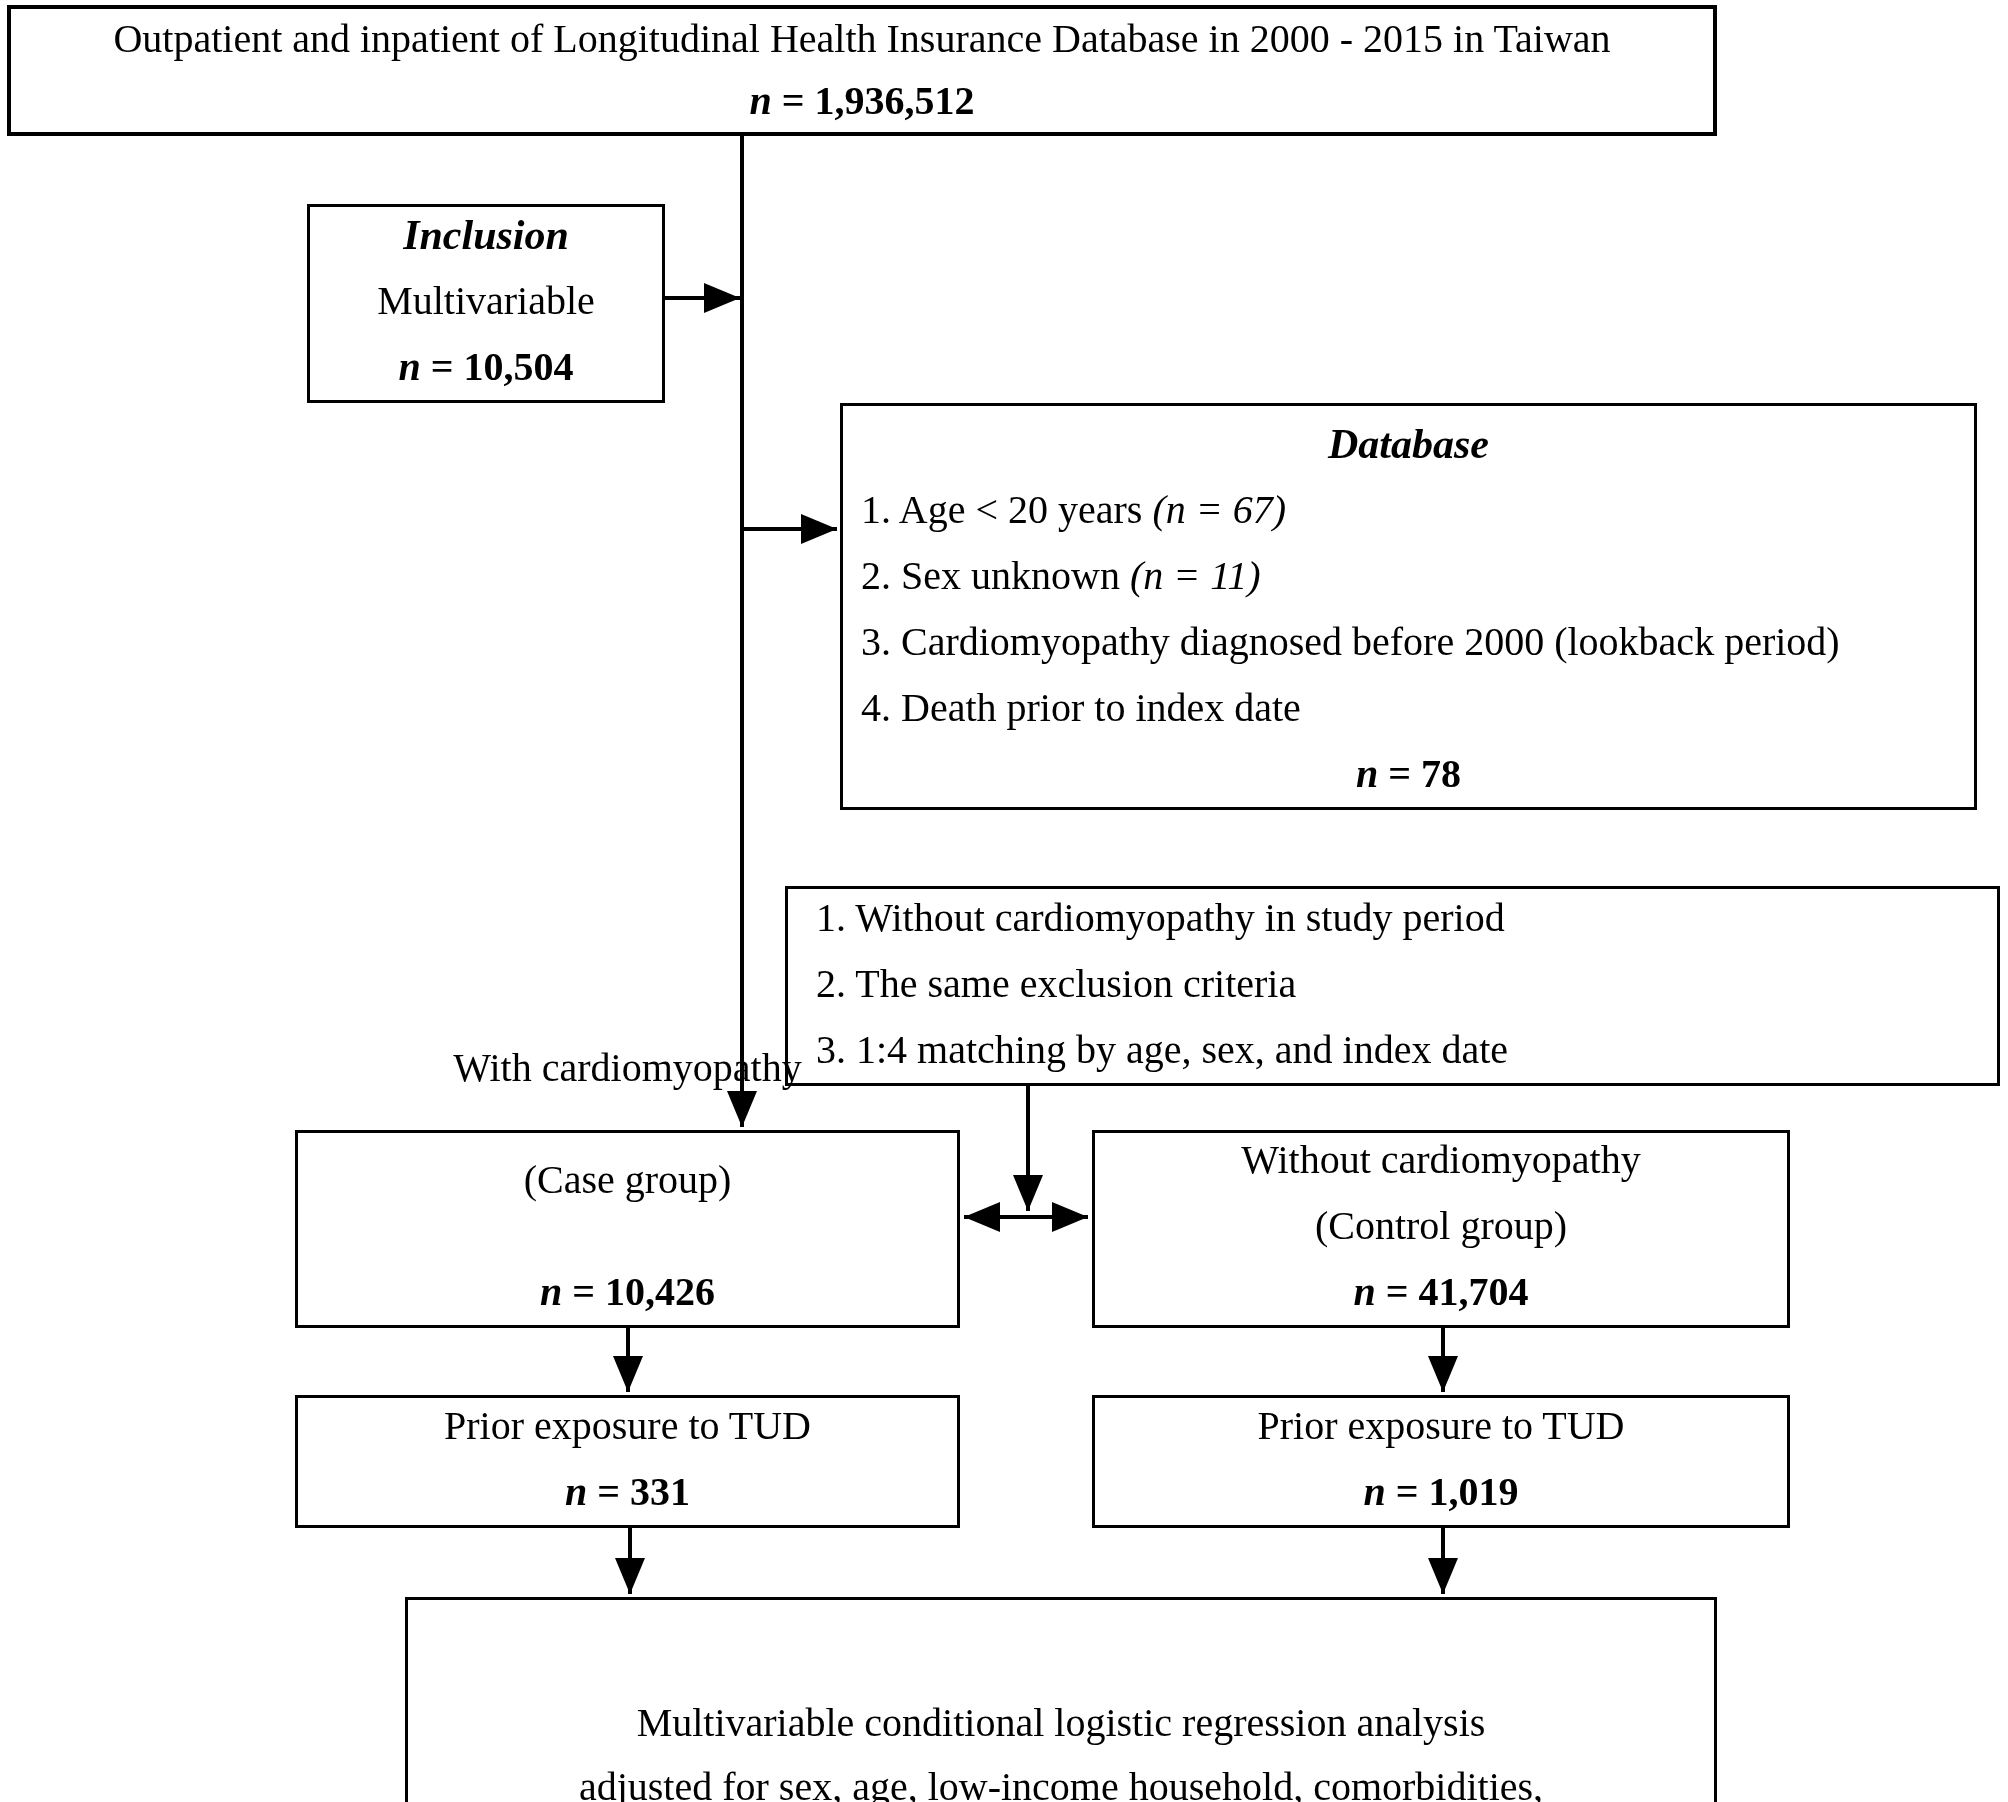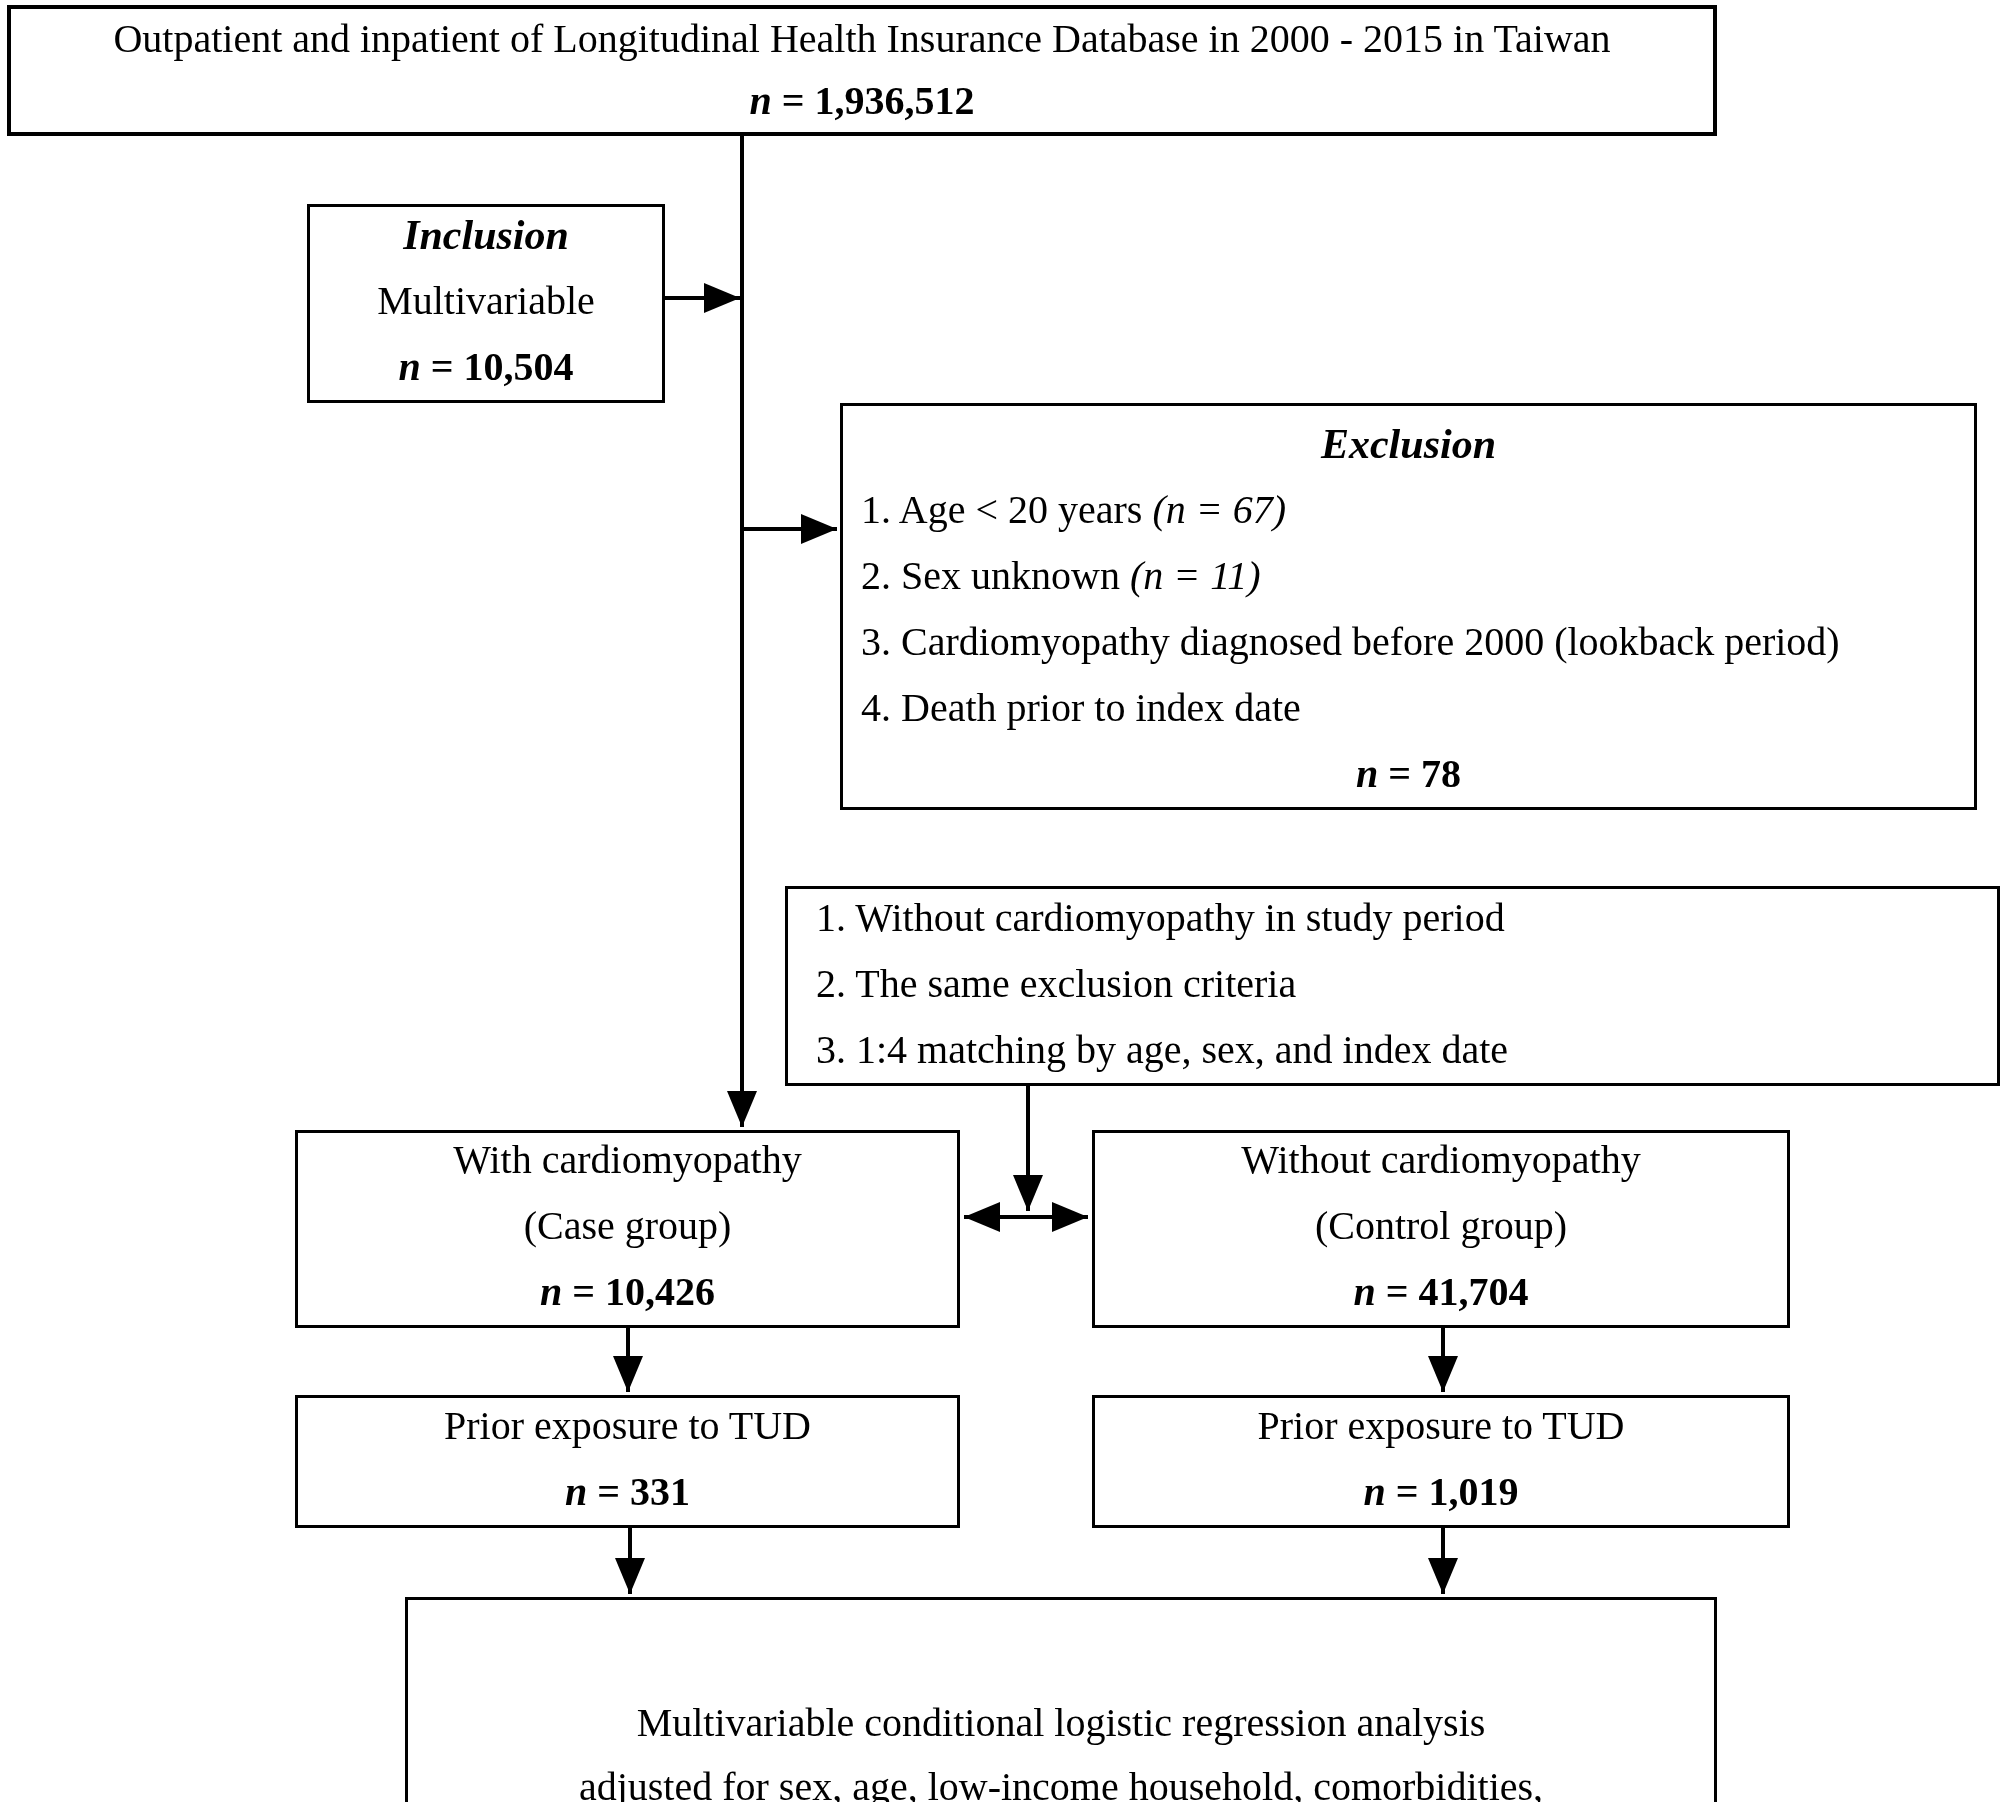--- a/index.html
+++ b/index.html
@@ -32,21 +32,21 @@
   .box .ln {
     line-height: 66px;
     height: 66px;
     white-space: nowrap;
   }
   .box .ln-sm { line-height: 62px; height: 62px; }
   .box-database { left: 7px; top: 5px; width: 1710px; height: 131px; border-width: 4px; }
   .box-inclusion { left: 307px; top: 204px; width: 358px; height: 199px; }
   .box-exclusion { left: 840px; top: 403px; width: 1137px; height: 407px; }
   .box-matching { left: 785px; top: 886px; width: 1215px; height: 200px; }
-  .box-case { left: 295px; top: 1130px; width: 665px; height: 198px; }
+  .box-case { left: 295px; top: 1130px; width: 665px; height: 198px; gap: 46px; }
   .box-control { left: 1092px; top: 1130px; width: 698px; height: 198px; }
   .box-case-tud { left: 295px; top: 1395px; width: 665px; height: 133px; }
   .box-control-tud { left: 1092px; top: 1395px; width: 698px; height: 133px; }
   .box-analysis { left: 405px; top: 1597px; width: 1312px; height: 225px; }
   .box-analysis .ln { line-height: 64px; height: 64px; }
   .heading {
     font-weight: bold;
     font-style: italic;
     font-size: 42px;
   }
@@ -88,21 +88,21 @@
     <div class="ln ln-sm nline"><span class="n-it">n</span><span> = 1,936,512</span></div>
   </div>
 
   <div class="box box-inclusion">
     <div class="ln heading">Inclusion</div>
     <div class="ln">Multivariable</div>
     <div class="ln nline"><span class="n-it">n</span><span> = 10,504</span></div>
   </div>
 
   <div class="box box-exclusion">
-    <div class="ln heading">Exclusion</div>
+    <div class="ln heading">Database</div>
     <div class="ln item"><span>1. Age &lt; 20 years </span><span class="note">(n = 67)</span></div>
     <div class="ln item"><span>2. Sex unknown </span><span class="note">(n = 11)</span></div>
     <div class="ln item"><span>3. Cardiomyopathy diagnosed before 2000 (lookback period)</span><span class="note"></span></div>
     <div class="ln item"><span>4. Death prior to index date</span><span class="note"></span></div>
     <div class="ln nline"><span class="n-it">n</span><span> = 78</span></div>
   </div>
 
   <div class="box box-matching">
     <div class="ln item">1. Without cardiomyopathy in study period</div>
     <div class="ln item">2. The same exclusion criteria</div>

